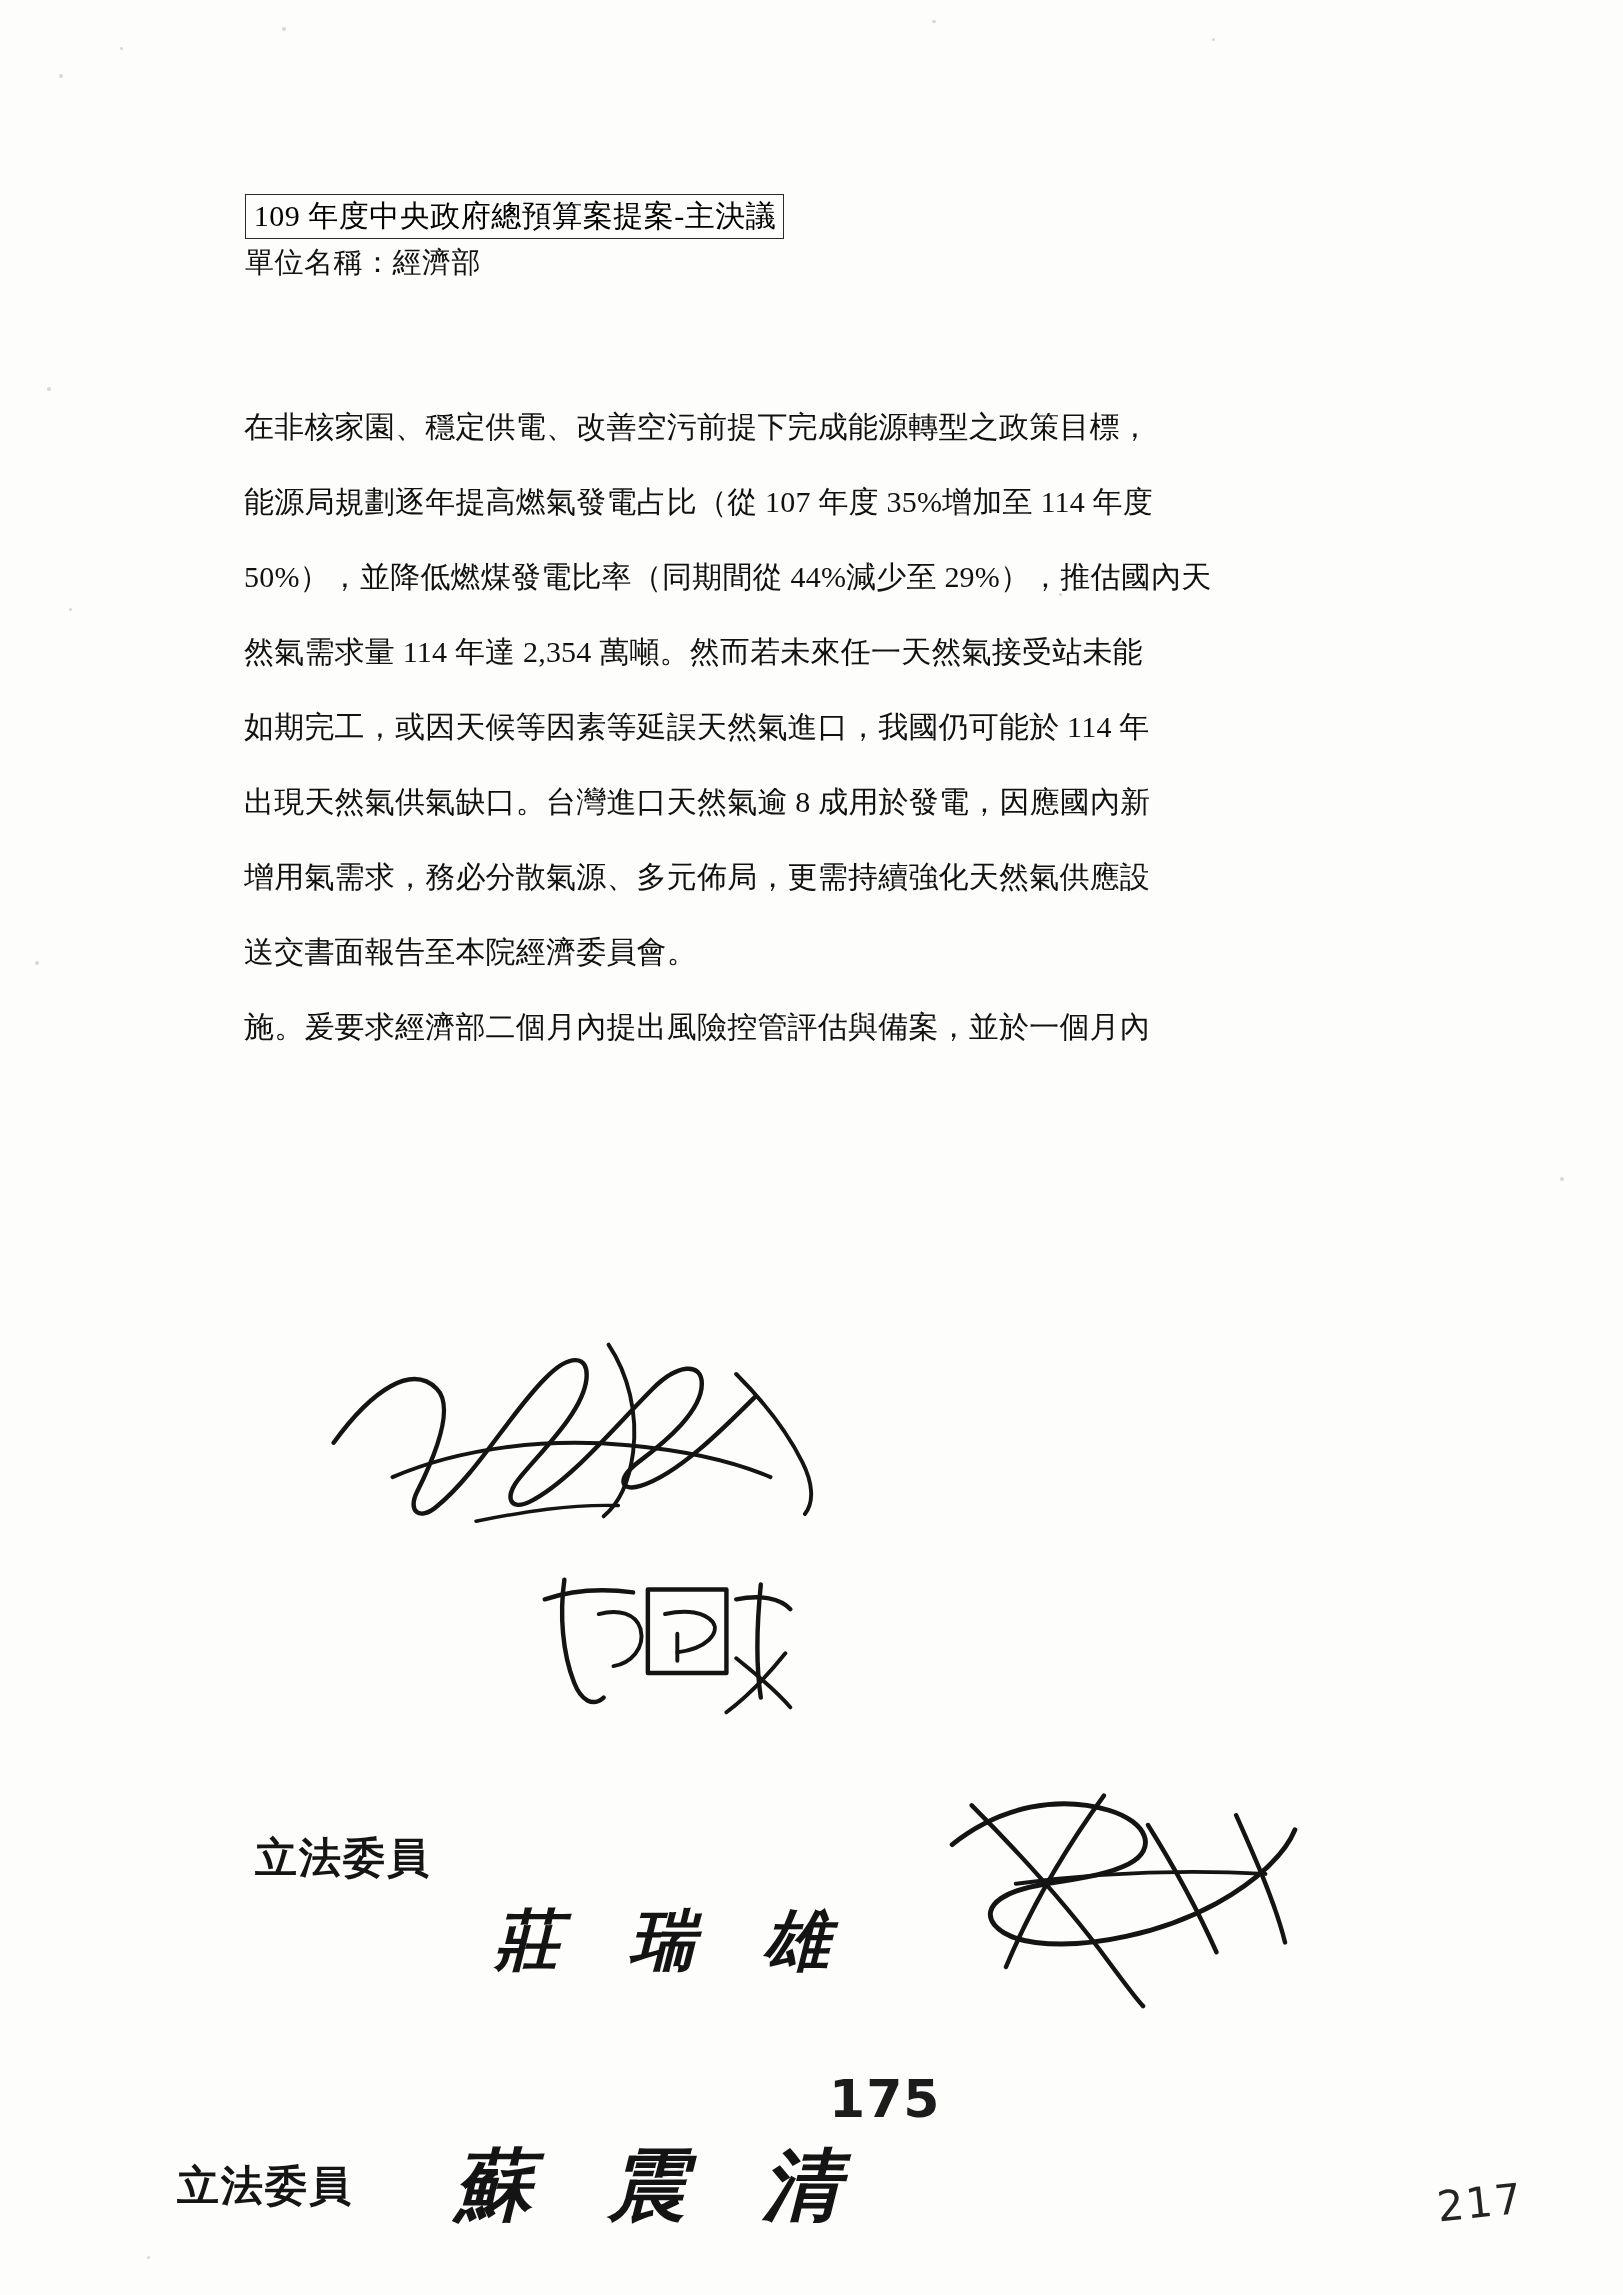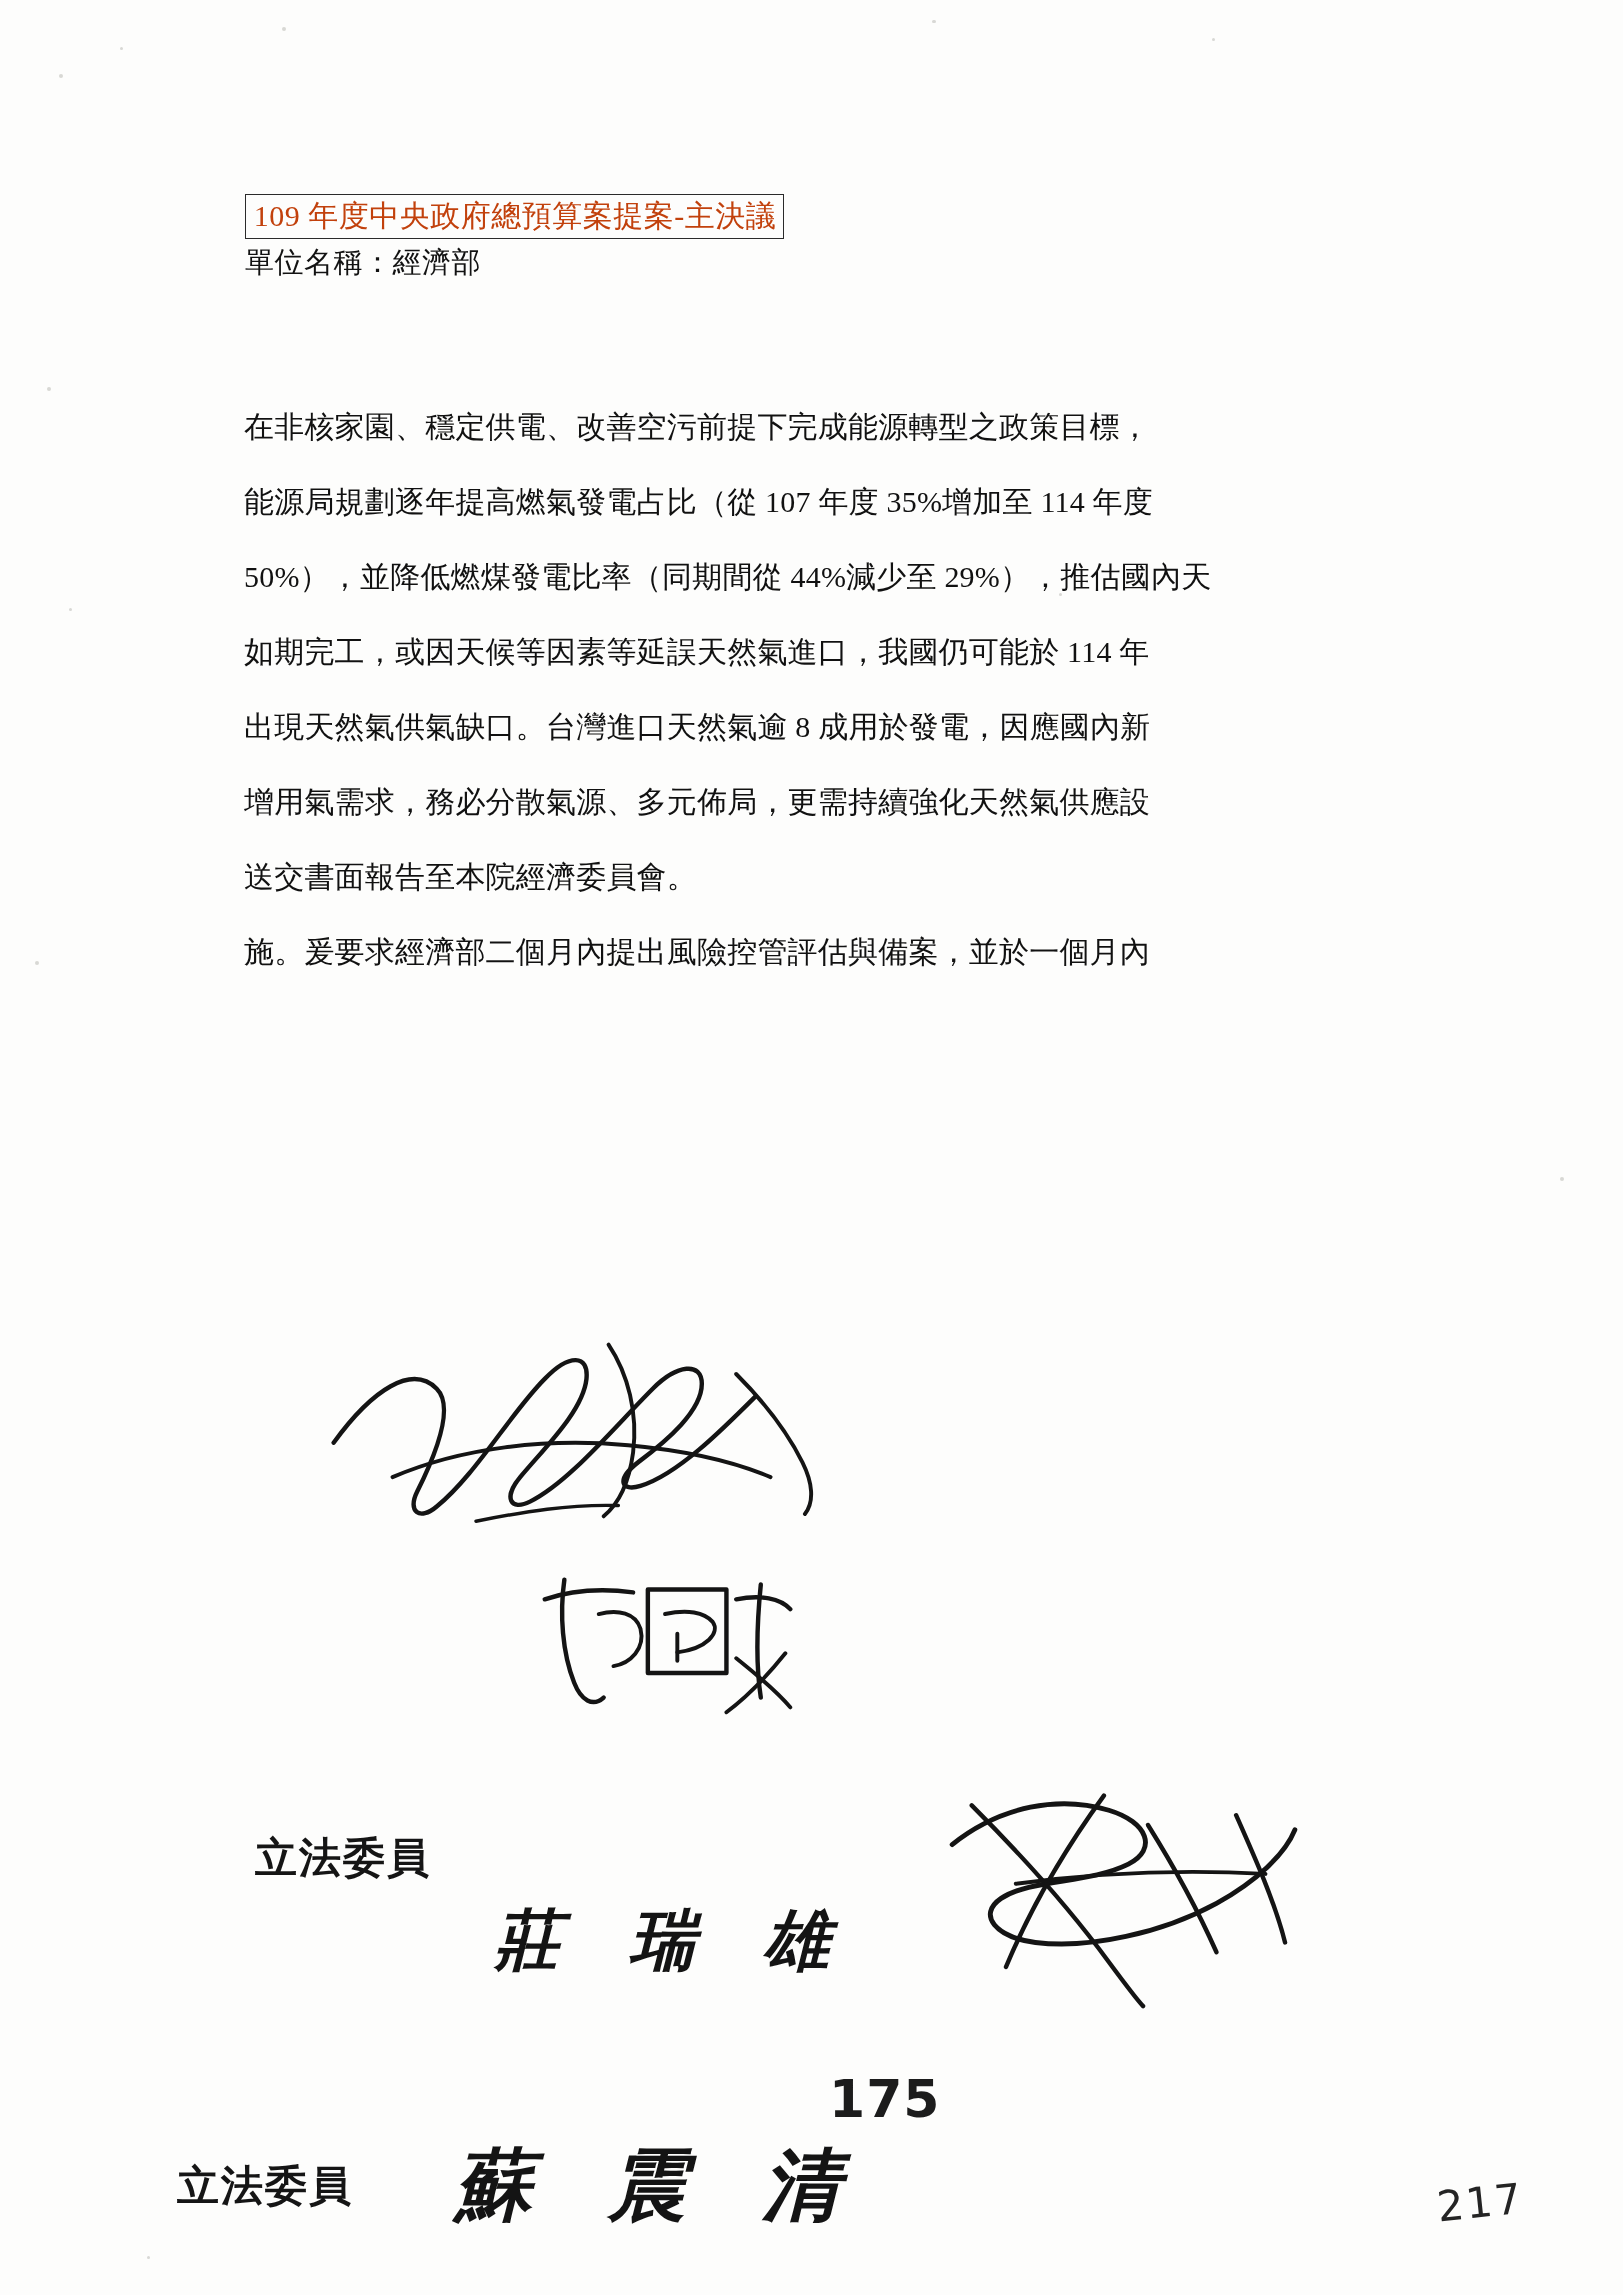--- a/index.html
+++ b/index.html
@@ -30,21 +30,21 @@
     top: 194px;
     width: 1128px;
   }
   .title-box {
     display: inline-block;
     border: 1.5px solid #2a2a2a;
     padding: 4.9px 6.9px 6.9px 7.8px;
     font-size: 30px;
     line-height: 1.05;
     letter-spacing: 0.5px;
-    color: #c2410c;
+    color: #000000;
     white-space: nowrap;
   }
   .unit-line {
     margin-top: 4px;
     font-size: 29px;
     letter-spacing: 0.5px;
     color: #121212;
     white-space: nowrap;
   }
   .body-block {
@@ -135,20 +135,21 @@
 
   <div class="header-block">
     <div class="title-box">109 年度中央政府總預算案提案-主決議</div>
     <div class="unit-line">單位名稱：經濟部</div>
   </div>
 
   <div class="body-block">
     <div class="body-line">在非核家園、穩定供電、改善空污前提下完成能源轉型之政策目標，</div>
     <div class="body-line">能源局規劃逐年提高燃氣發電占比（從 107 年度 35%增加至 114 年度</div>
     <div class="body-line">50%），並降低燃煤發電比率（同期間從 44%減少至 29%），推估國內天</div>
+    <div class="body-line">然氣需求量 114 年達 2,354 萬噸。然而若未來任一天然氣接受站未能</div>
     <div class="body-line">如期完工，或因天候等因素等延誤天然氣進口，我國仍可能於 114 年</div>
     <div class="body-line">出現天然氣供氣缺口。台灣進口天然氣逾 8 成用於發電，因應國內新</div>
     <div class="body-line">增用氣需求，務必分散氣源、多元佈局，更需持續強化天然氣供應設</div>
     <div class="body-line">送交書面報告至本院經濟委員會。</div>
     <div class="body-line">施。爰要求經濟部二個月內提出風險控管評估與備案，並於一個月內</div>
   </div>
 
   <div class="sig-layer">
 
     <svg class="ink" style="left:314px; top:1315px; width:540px; height:226px;" viewBox="0 0 1100 460">

